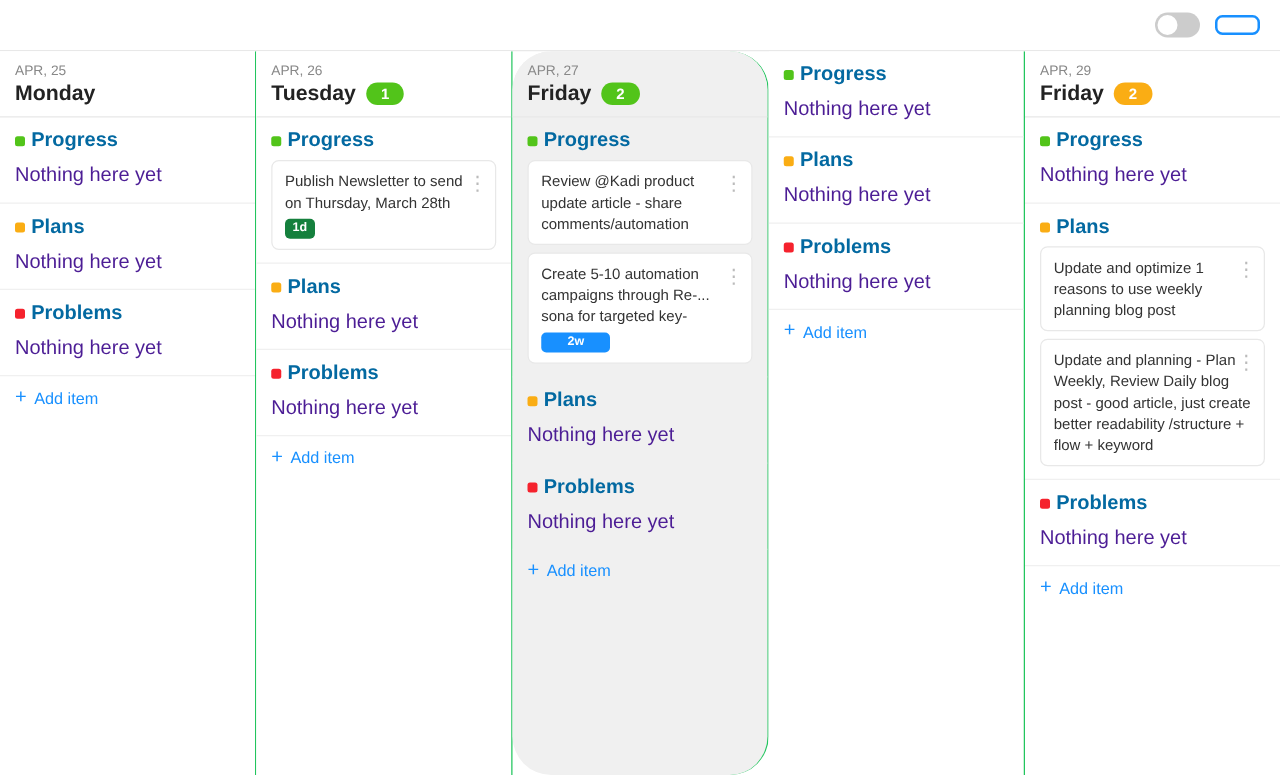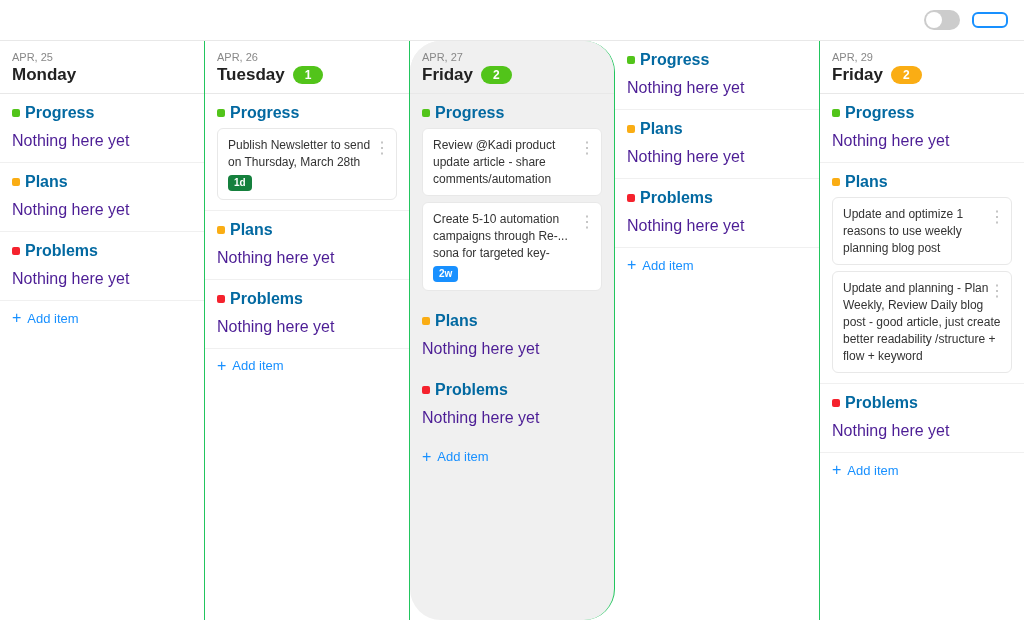--- a/index.html
+++ b/index.html
@@ -160,21 +160,21 @@
       color: #fff;
       border-radius: 4px;
       padding: 1px 6px;
       font-size: 10px;
       font-weight: 600;
     }
     .task-tag-blue {
       background: #1890ff;
       color: #fff;
       border-radius: 4px;
-      padding: 1px 6px;
+      padding: 1px 21px;
       font-size: 10px;
       font-weight: 600;
     }
     .task-dots {
       position: absolute;
       right: 6px;
       top: 8px;
       color: #bbb;
       font-size: 16px;
       cursor: pointer;

